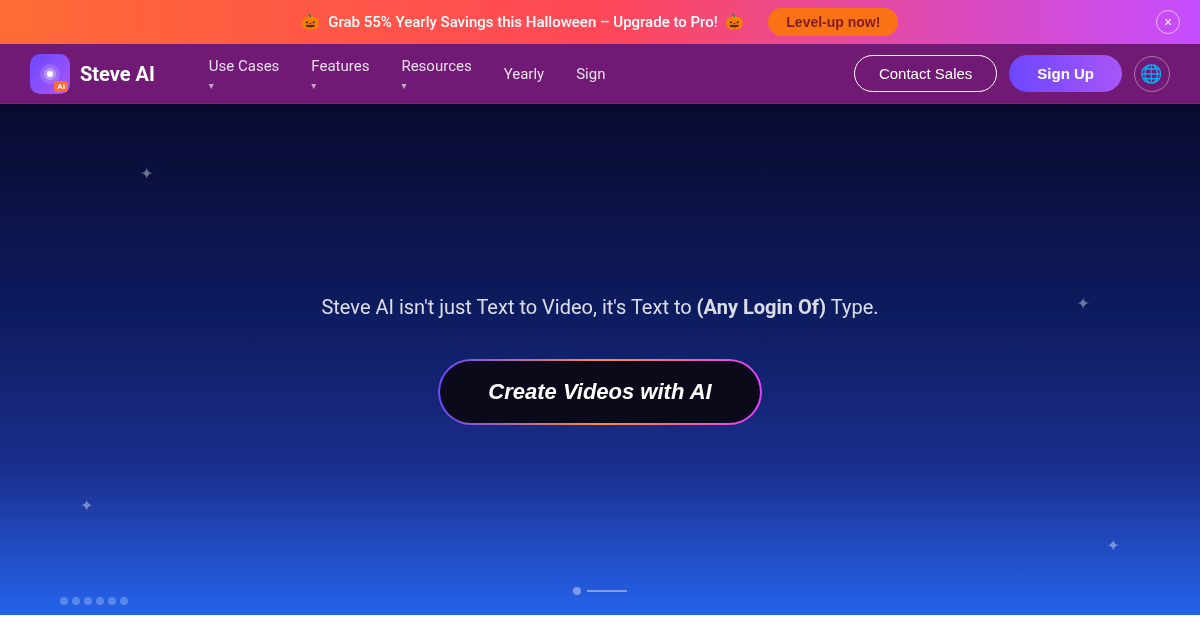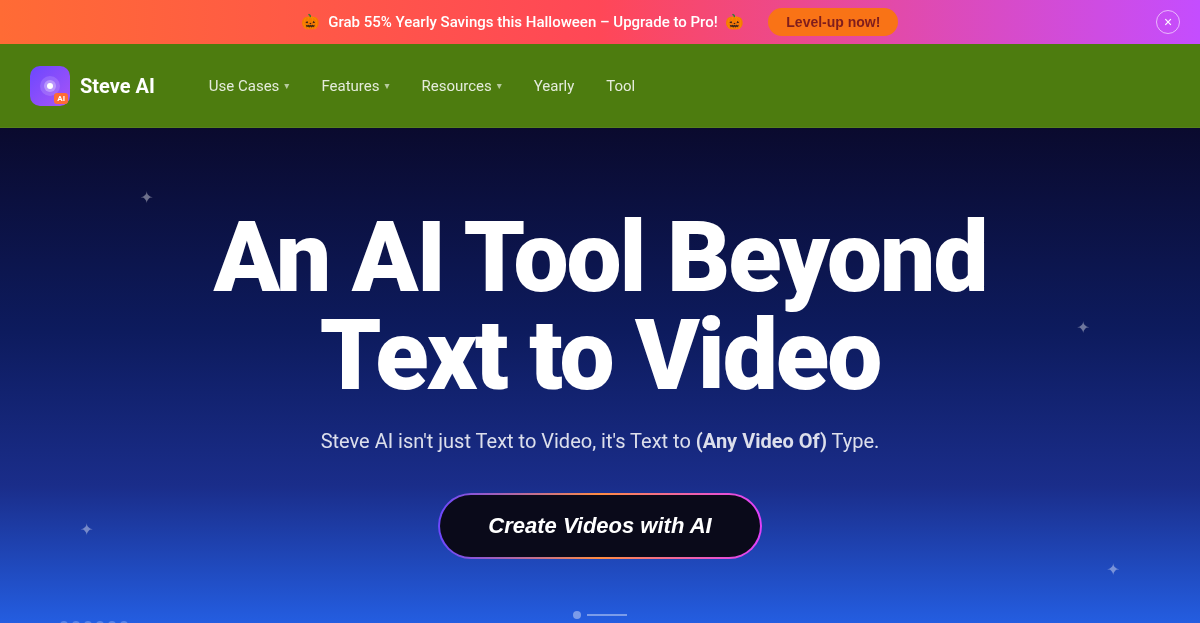--- a/index.html
+++ b/index.html
@@ -64,25 +64,25 @@
       cursor: pointer;
       display: flex;
       align-items: center;
       justify-content: center;
       font-size: 14px;
     }
 
     
     .navbar {
       width: 100%;
-      background: #4d7c0f;
+      background: #701a75;
       padding: 0 30px;
       display: flex;
       align-items: center;
-      height: 84px;
+      height: 60px;
       position: relative;
       z-index: 100;
       border-bottom: 1px solid rgba(255,255,255,0.05);
     }
 
     .logo {
       display: flex;
       align-items: center;
       gap: 10px;
       text-decoration: none;
@@ -127,24 +127,24 @@
       gap: 4px;
       flex: 1;
     }
 
     .nav-item {
       color: rgba(255,255,255,0.85);
       font-size: 15px;
       padding: 8px 14px;
       cursor: pointer;
       display: flex;
-      align-items: center;
       gap: 5px;
       border-radius: 6px;
       text-decoration: none;
+      flex-direction: column;
     }
 
     .nav-item .chevron {
       font-size: 10px;
       opacity: 0.7;
     }
 
     .nav-actions {
       display: flex;
       align-items: center;
@@ -330,40 +330,43 @@
       <span class="chevron">▾</span>
     </a>
     <a class="nav-item" href="#">
       <span>Resources</span>
       <span class="chevron">▾</span>
     </a>
     <a class="nav-item" href="#">
       <span>Yearly</span>
     </a>
     <a class="nav-item" href="#">
-      <span>Tool</span>
+      <span>Sign</span>
     </a>
   </div>
 
+  <div class="nav-actions">
+    <button class="btn-contact">Contact Sales</button>
+    <button class="btn-signup">Sign Up</button>
+    <button class="globe-btn">
+      <span>🌐</span>
+    </button>
+  </div>
 </nav>
 
 <section class="hero">
 
   <span class="star star-1">✦</span>
   <span class="star star-2">✦</span>
   <span class="star star-3">✦</span>
   <span class="star star-4">✦</span>
 
-  <h1 class="hero-title">
-    <span>An AI Tool Beyond</span><br>
-    <span>Text to Video</span>
-  </h1>
 
   <p class="hero-subtitle">
-    <span>Steve AI isn't just Text to Video, it's Text to </span><strong>(Any Video Of)</strong><span> Type.</span>
+    <span>Steve AI isn't just Text to Video, it's Text to </span><strong>(Any Login Of)</strong><span> Type.</span>
   </p>
 
   <button class="btn-cta">Create Videos with AI</button>
 
   <div class="bottom-left-deco">
     <div class="deco-dot"></div>
     <div class="deco-dot"></div>
     <div class="deco-dot"></div>
     <div class="deco-dot"></div>
     <div class="deco-dot"></div>

